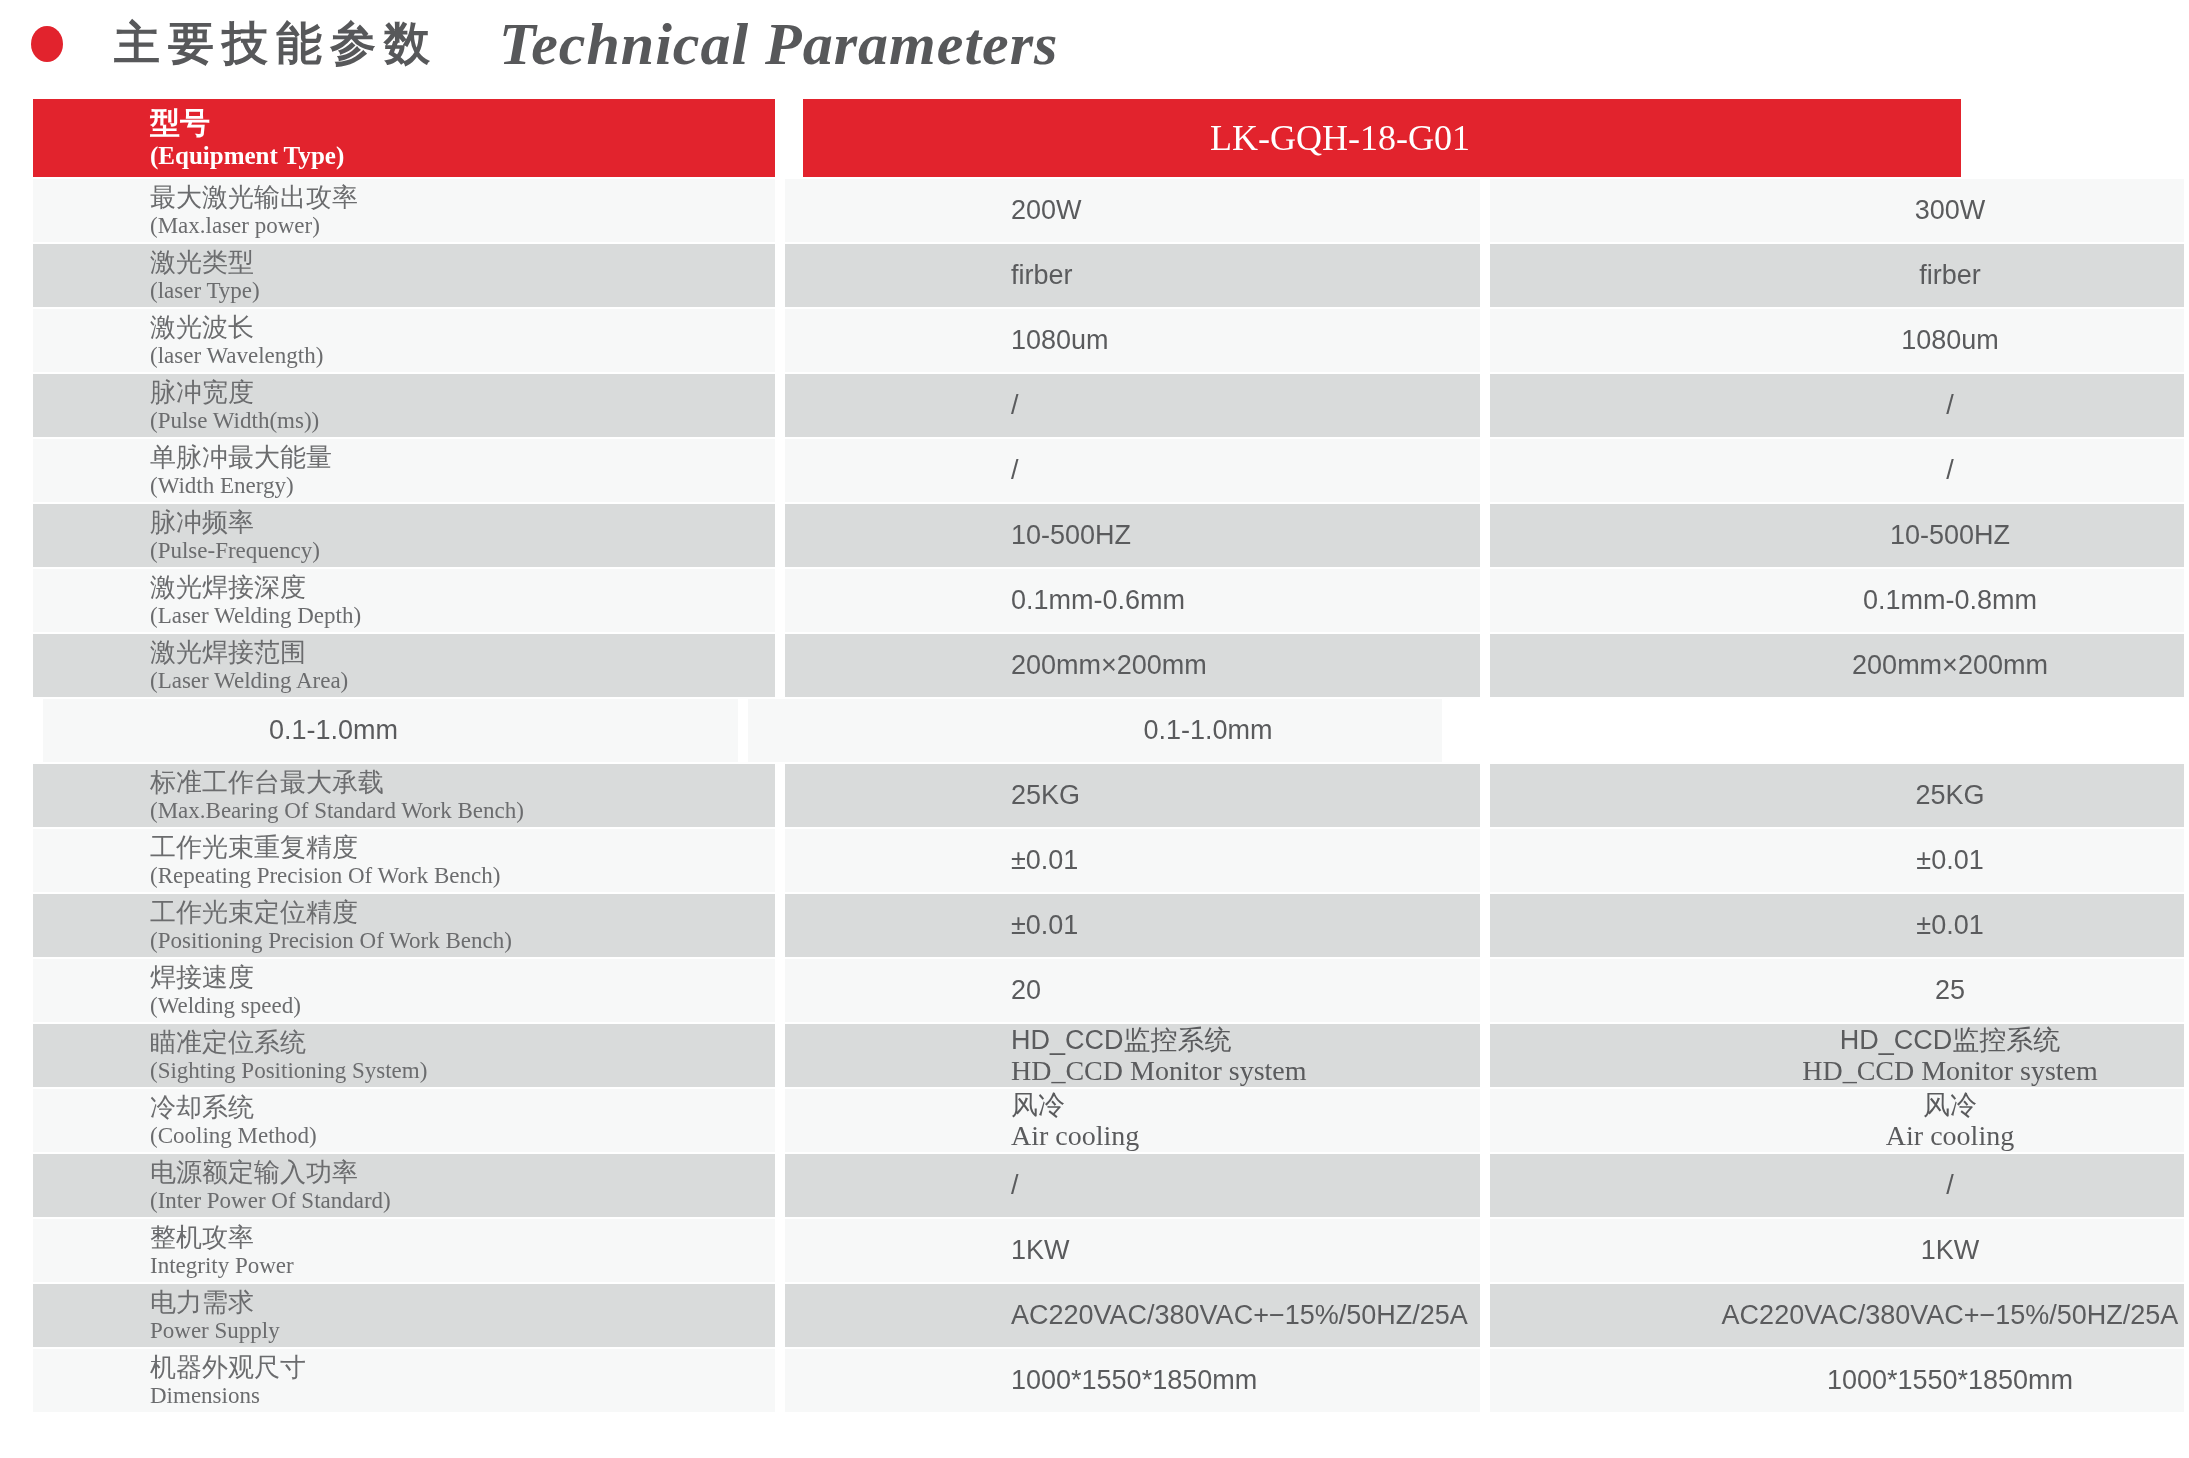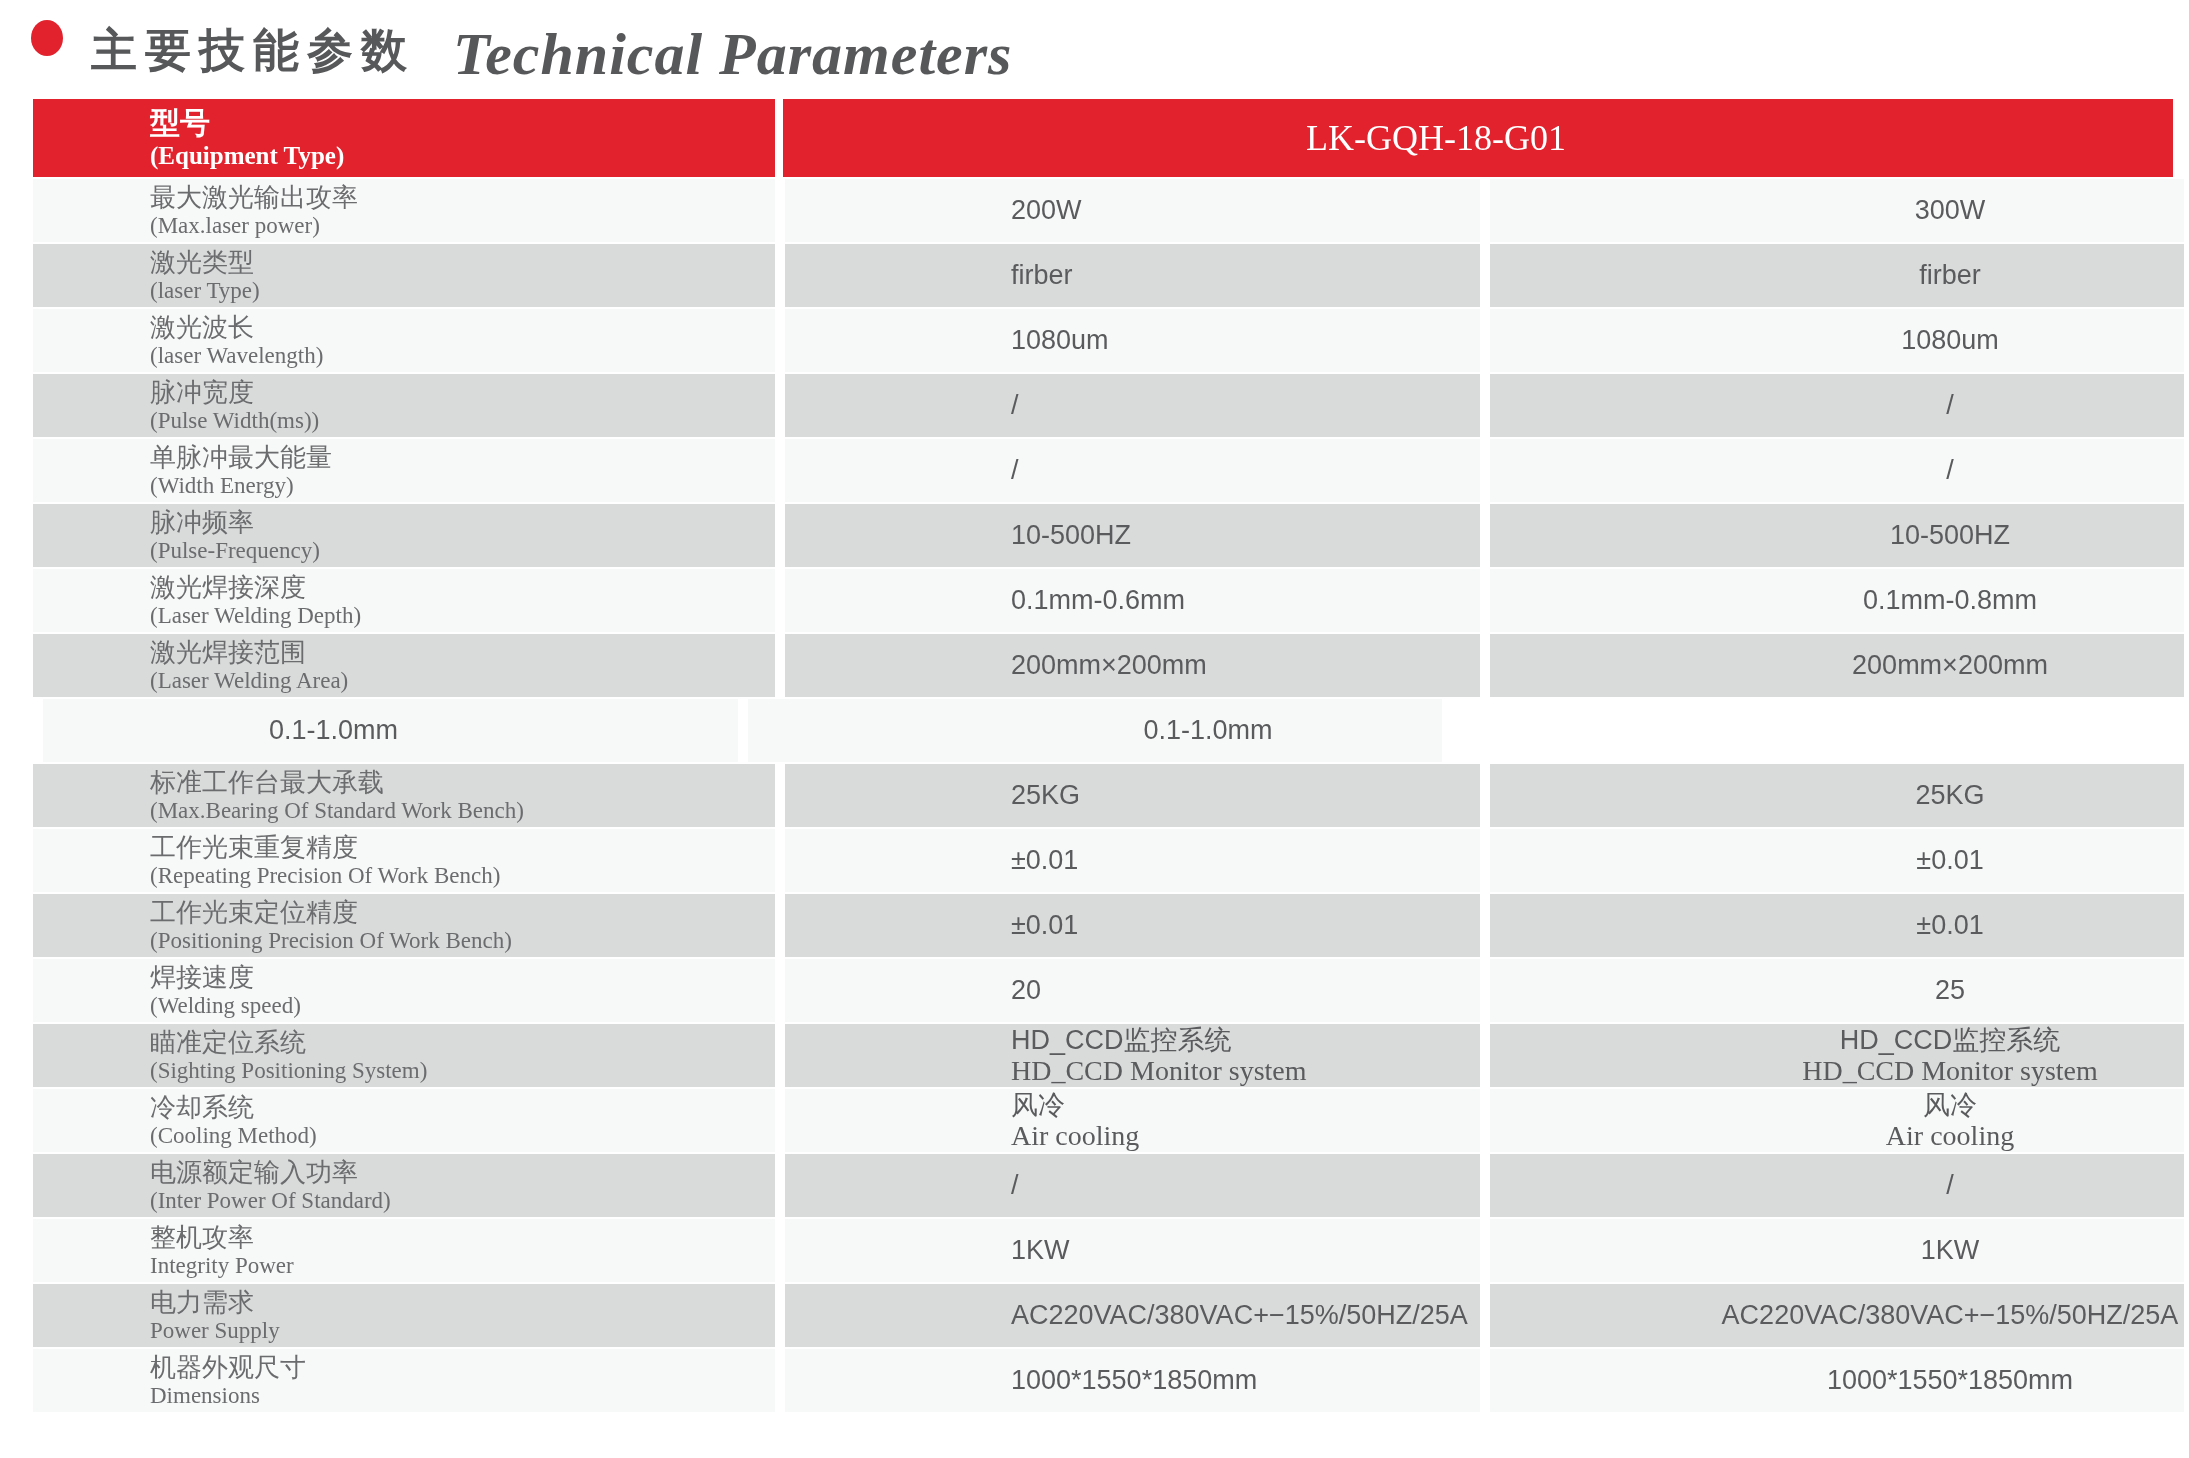--- a/index.html
+++ b/index.html
@@ -1,33 +1,33 @@
 <!DOCTYPE html>
 <html><head>
 <meta charset="utf-8">
 <style>
   html,body{margin:0;padding:0;}
   body{
     width:2189px;height:1458px;background:#ffffff;position:relative;
     font-family:"Liberation Sans",sans-serif;overflow:hidden;
   }
   
-  .title-bar{position:absolute;left:31px;top:20px;height:72px;display:flex;}
+  .title-bar{position:absolute;left:31px;top:8px;height:72px;display:flex;align-items:center;gap:23px;}
   .bullet{width:32px;height:36px;border-radius:50%;background:#e2232d;flex:0 0 auto;}
   .title-zh{margin-left:28px;font-size:46px;font-weight:bold;color:#57585a;letter-spacing:8px;white-space:nowrap;}
   .title-en{margin-left:38px;font-family:"Liberation Serif",serif;font-style:italic;font-weight:bold;
             font-size:60px;color:#57585a;letter-spacing:1px;white-space:nowrap;}
   
   .spec-table{position:absolute;left:33px;top:99px;width:2151px;}
   .header-row{display:flex;height:78px;margin-bottom:2px;}
   .header-label{width:742px;box-sizing:border-box;background:#e2232d;color:#ffffff;
                 padding-left:117px;display:flex;flex-direction:column;justify-content:center;}
   .header-label .zh{font-size:30px;font-weight:bold;line-height:1.2;}
   .header-label .en{font-family:"Liberation Serif",serif;font-weight:bold;font-size:25px;line-height:1.2;}
-  .header-model{width:1390px;margin-left:8px;box-sizing:border-box;background:#e2232d;color:#ffffff;
+  .header-model{width:1158px;margin-left:28px;box-sizing:border-box;background:#e2232d;color:#ffffff;
                 display:flex;align-items:center;justify-content:center;padding-right:84px;
                 font-family:"Liberation Serif",serif;font-size:36px;}
   .row{display:flex;height:63px;margin-bottom:2px;}
   .row.light .bg{background:#f7f8f8;}
   .row.gray  .bg{background:#d9dbdb;}
   .cell-label{width:742px;box-sizing:border-box;padding-left:117px;
               display:flex;flex-direction:column;justify-content:center;}
   .cell-label .zh{font-size:26px;color:#6b6c6e;line-height:1.15;white-space:nowrap;}
   .cell-label .en{font-family:"Liberation Serif",serif;font-size:23px;color:#6b6c6e;line-height:1.1;white-space:nowrap;}
   .cell-value{box-sizing:border-box;margin-left:10px;padding-left:226px;

